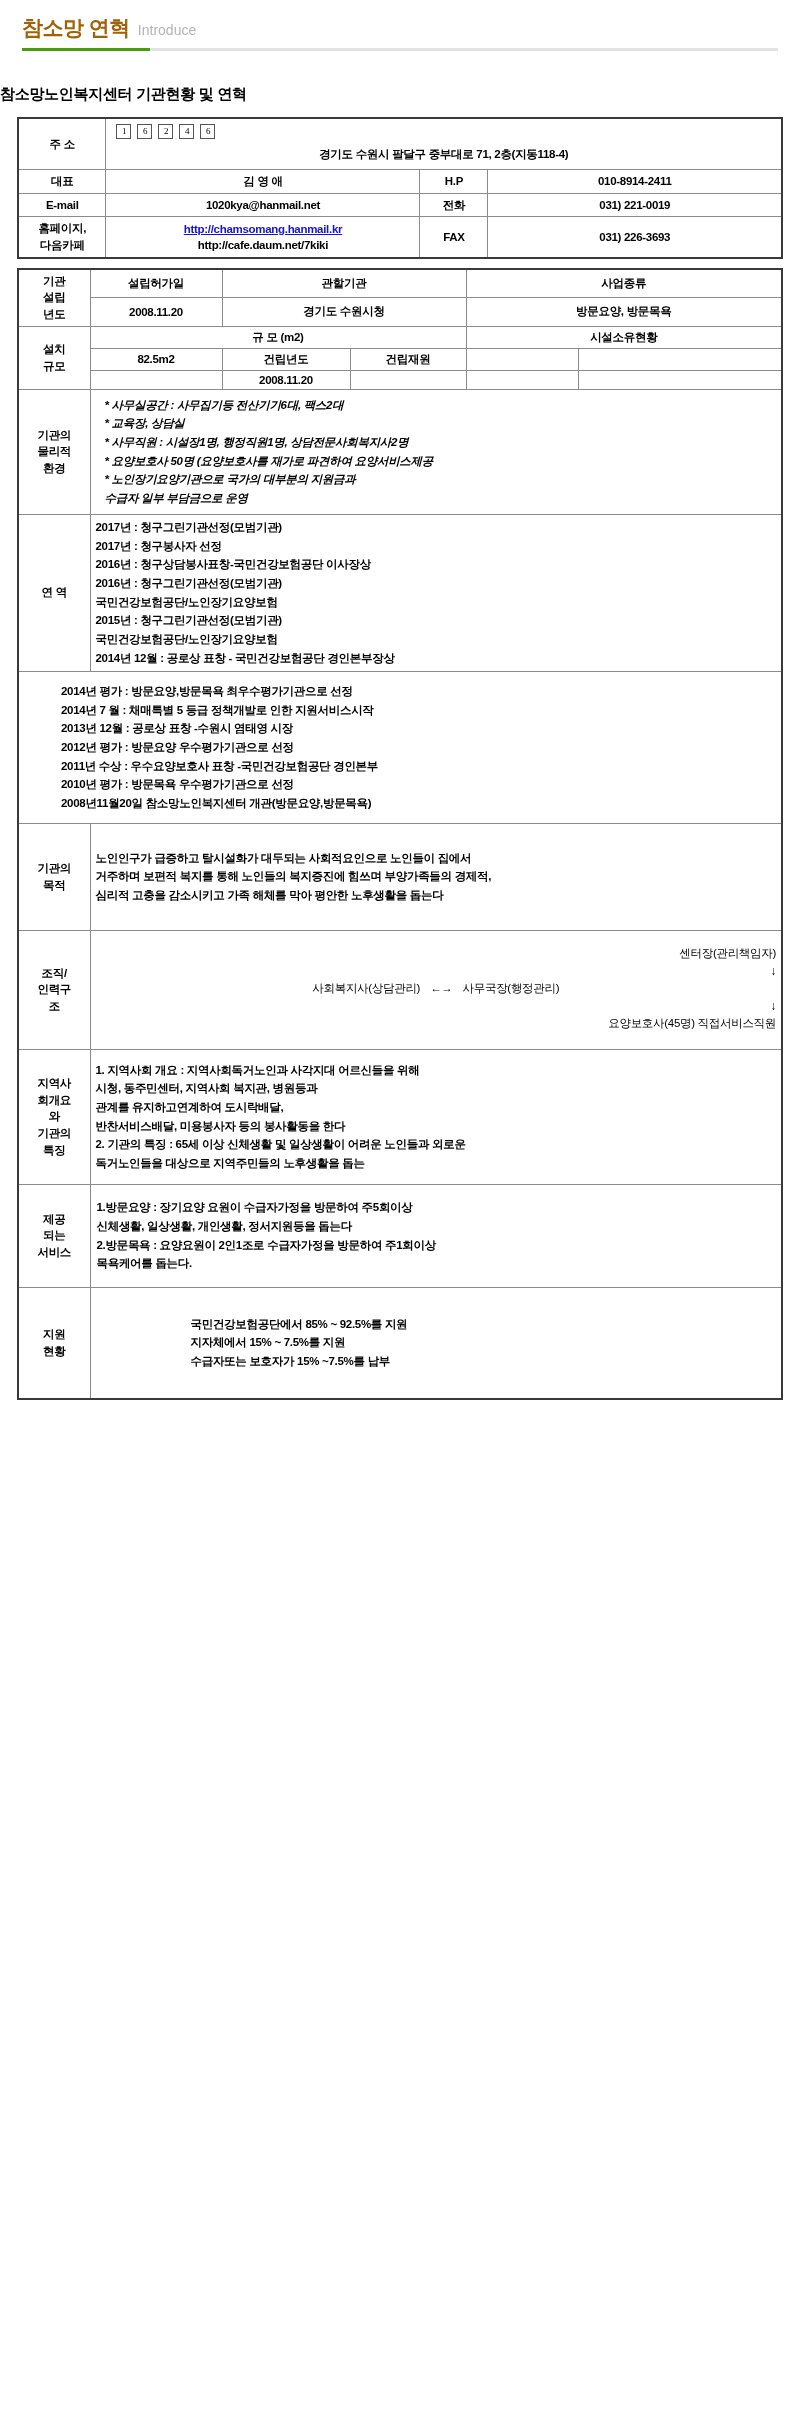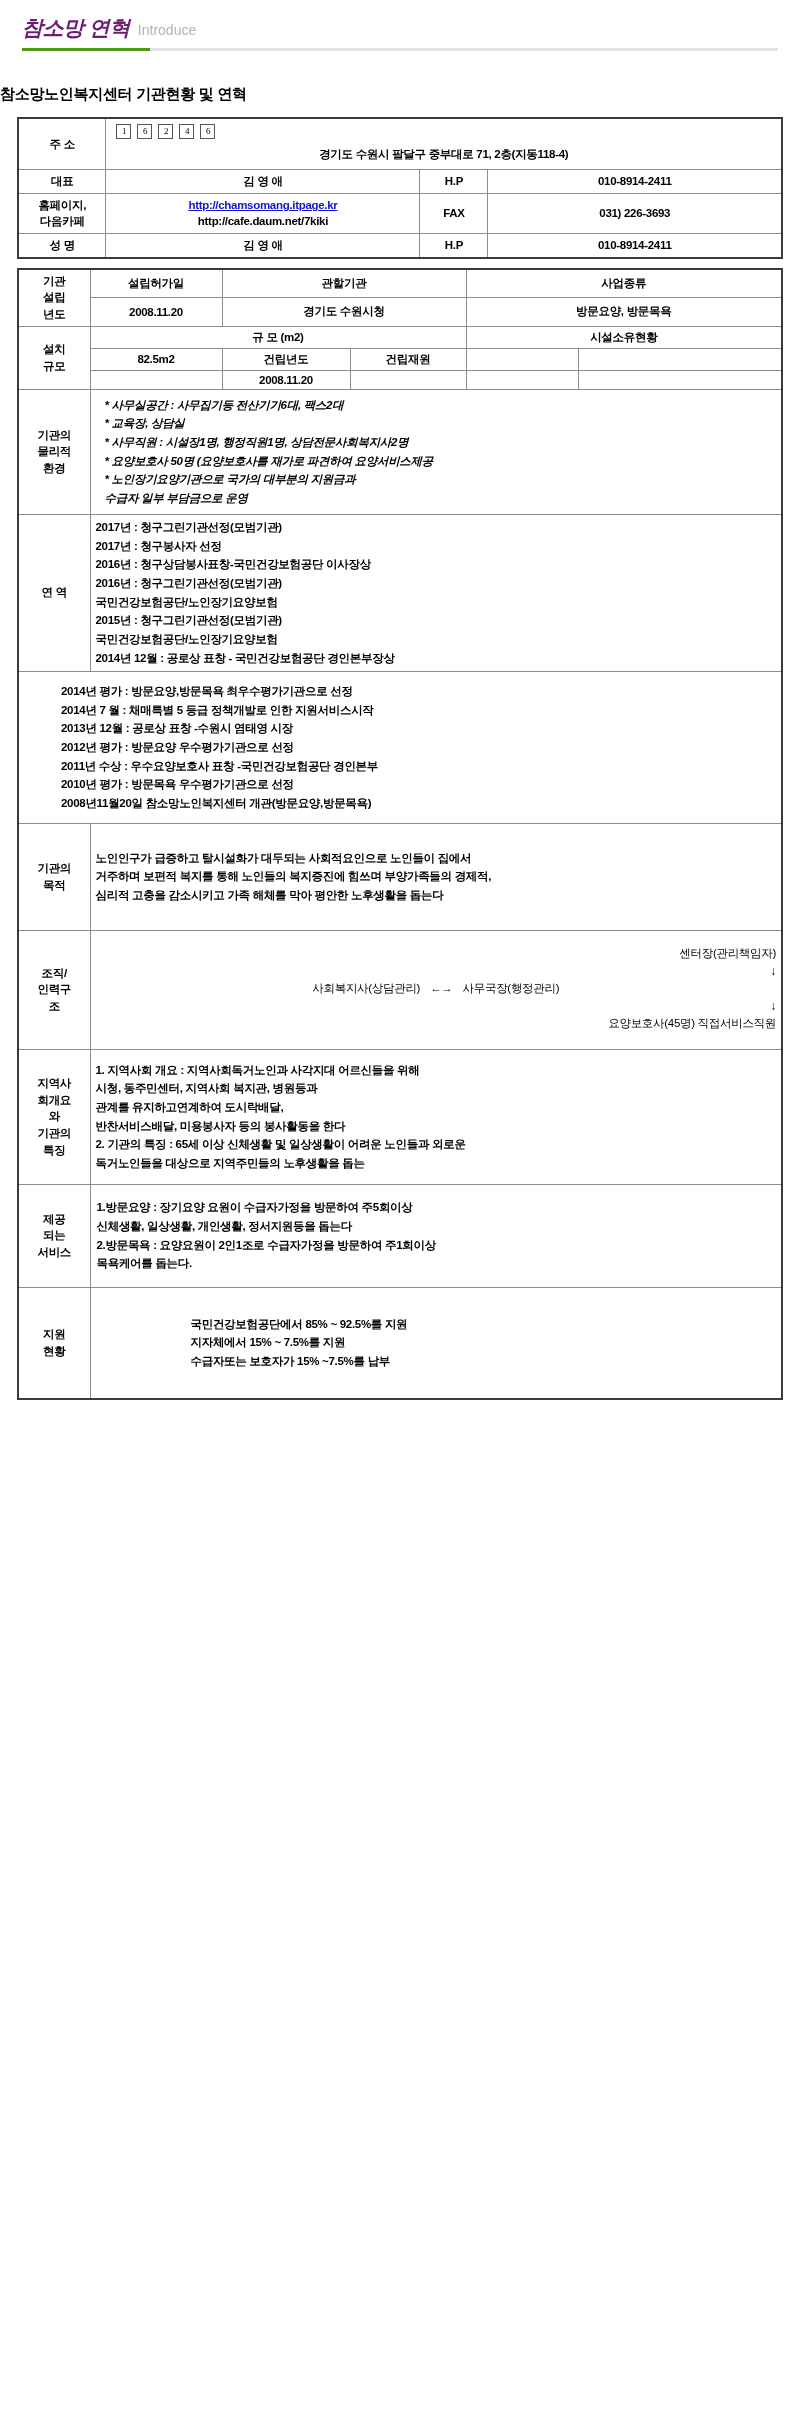--- a/index.html
+++ b/index.html
@@ -20,23 +20,22 @@
     padding: 14px 0 0 22px;
   }
   .page-header-titles {
     display: flex;
     align-items: baseline;
     gap: 8px;
   }
   .ph-ko {
     font-size: 21px;
     font-weight: 700;
-    color: #701a75;
+    color: #a16207;
     letter-spacing: -0.5px;
-    font-style: italic;
   }
   .ph-en {
     font-size: 14px;
     font-weight: 400;
     color: #b4b4b4;
     letter-spacing: 0px;
   }
   .ph-rule {
     margin-top: 6px;
     width: 756px;
@@ -186,34 +185,34 @@
         <div class="addr-line">경기도 수원시 팔달구 중부대로 71, 2층(지동118-4)</div>
       </td>
     </tr>
     <tr>
       <td class="lbl">대표</td>
       <td class="ctr">김 영 애</td>
       <td class="ctr">H.P</td>
       <td class="ctr">010-8914-2411</td>
     </tr>
     <tr>
+      <td class="lbl">E-mail</td>
+      <td class="ctr">1020kya@hanmail.net</td>
+      <td class="ctr">전화</td>
+      <td class="ctr">031) 221-0019</td>
+    </tr>
+    <tr>
       <td class="lbl" style="white-space:pre-line;">홈페이지,
 다음카페</td>
       <td class="ctr" style="padding:4px 4px;">
-        <div class="link">http://chamsomang.itpage.kr</div>
+        <div class="link">http://chamsomang.hanmail.kr</div>
         <div class="plain-url" style="margin-top:4px;">http://cafe.daum.net/7kiki</div>
       </td>
       <td class="ctr">FAX</td>
       <td class="ctr">031) 226-3693</td>
-    </tr>
-    <tr>
-      <td class="lbl spaced">성 명</td>
-      <td class="ctr">김 영 애</td>
-      <td class="ctr">H.P</td>
-      <td class="ctr">010-8914-2411</td>
     </tr>
   </tbody>
 </table>
 
 <div class="gap"></div>
 
 <table class="sheet outer">
   <colgroup>
     <col style="width:72px">
       <col style="width:132px">

